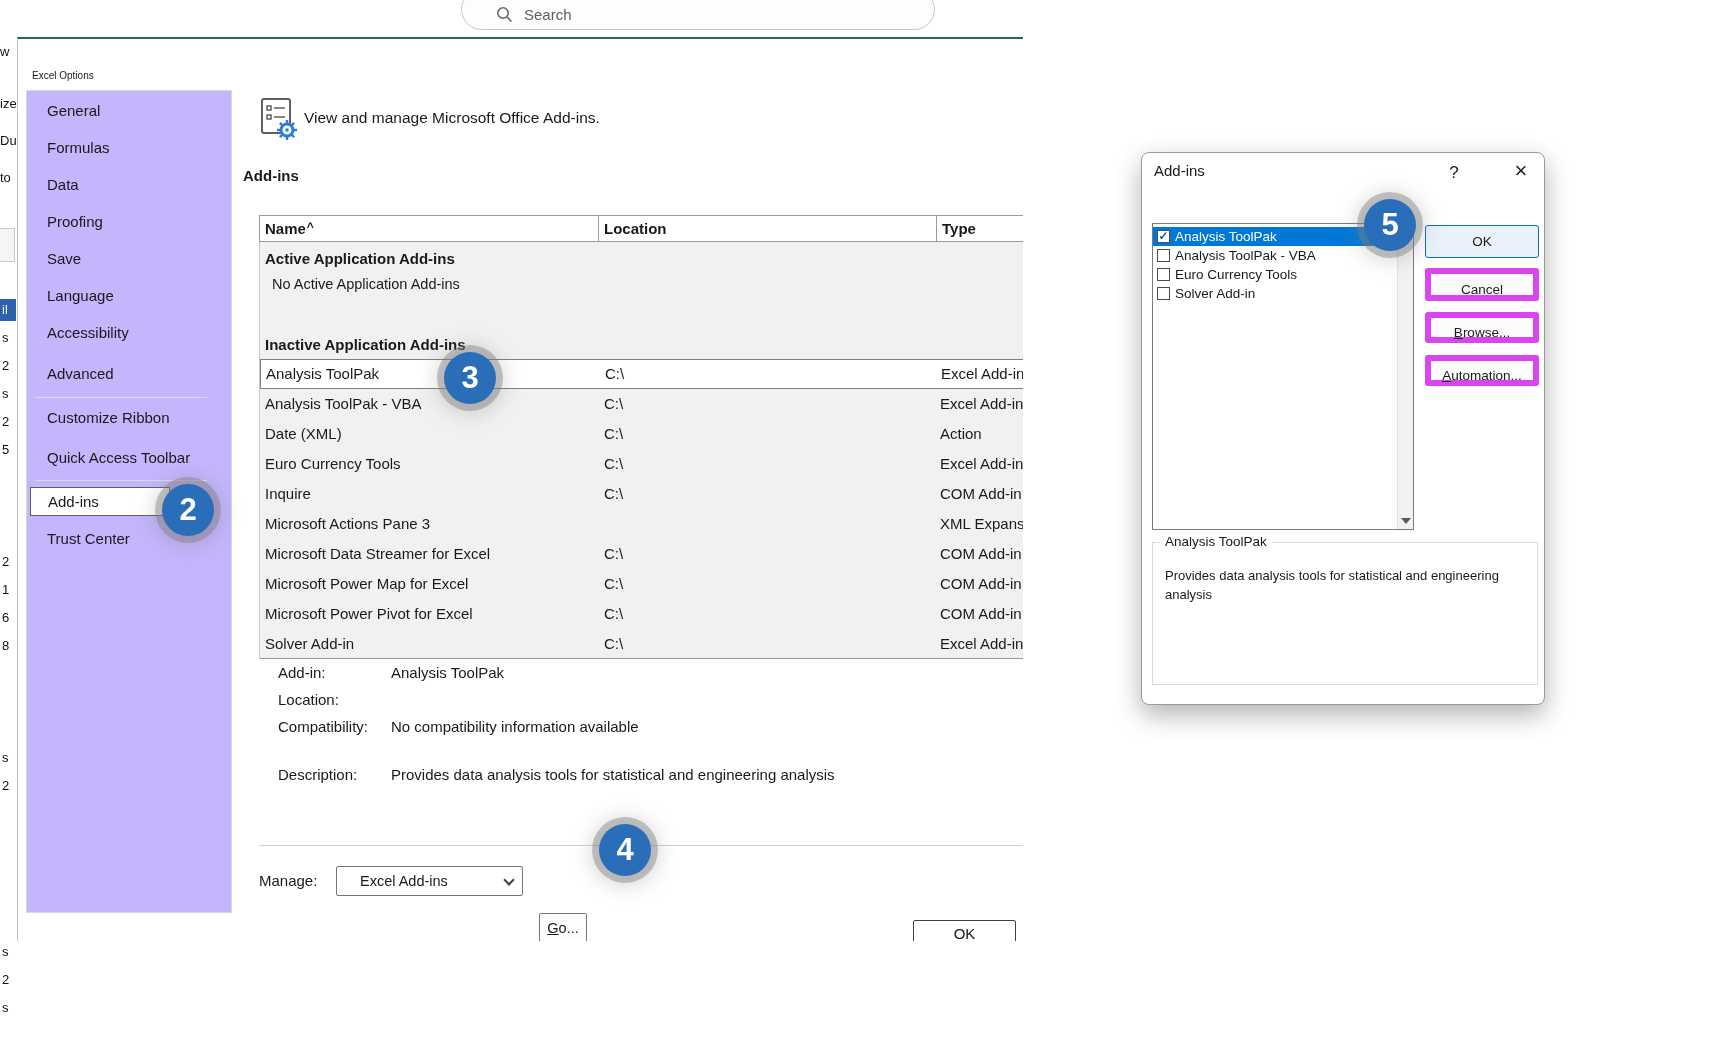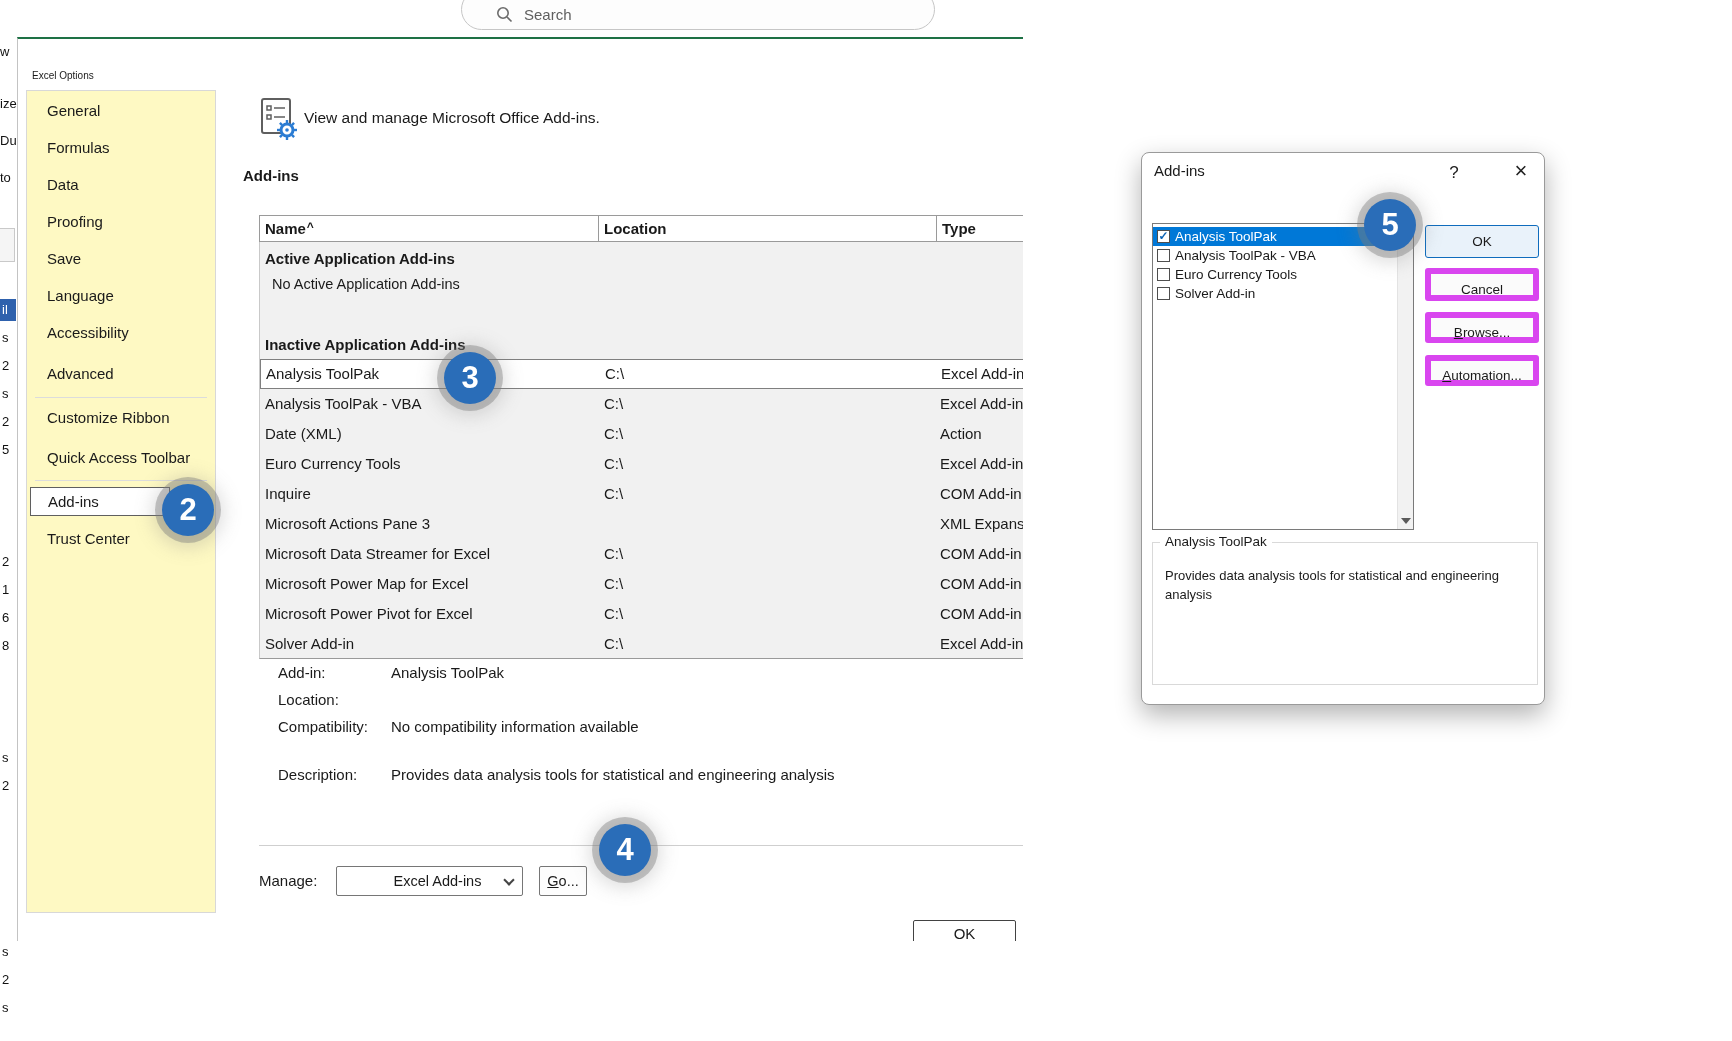--- a/index.html
+++ b/index.html
@@ -20,22 +20,22 @@
   .edge-btn  { position:absolute; left:0; top:228px; width:15px; height:34px; background:#f5f5f5;
                border:1px solid #c9c9c9; border-left:none; }
   .edge-blue { position:absolute; left:0; top:299px; width:16px; height:22px; background:#2e61ad;
                color:#fff; font-size:13px; line-height:22px; padding-left:2px; }
 
   
   .xl-dialog { position:absolute; left:17px; top:37px; width:1006px; height:904px; background:#fff;
     border-top:2px solid #1e7145; border-left:1px solid #c3c3c3; overflow:hidden; z-index:10; }
   .xl-title { position:absolute; left:14px; top:10px; font-size:10px; line-height:20px;margin-top:17px; }
 
-  .sidebar { position:absolute; left:8px; top:51px; width:190px; height:823px;
-             border:1px solid #d8d8d8; background:#fef9c3; }
+  .sidebar { position:absolute; left:8px; top:51px; width:206px; height:823px;
+             border:1px solid #d8d8d8; background:#c4b5fd; }
   .side-item { position:absolute; left:0; width:100%; height:30px; line-height:30px;
                padding-left:20px; font-size:15px; cursor:default; }
   .side-item.selected { left:3px; width:140px; height:29px; line-height:27px;
                border:1px solid #5f5f5f; padding-left:17px; background:#fff; }
   .side-sep { position:absolute; left:8px; width:172px; border-top:1px solid #dcdcdc; }
 
   .hdr-text { position:absolute; left:286px; top:66px; height:26px; line-height:26px; font-size:15.5px;text-align:right; }
   .section-label { position:absolute; left:225px; top:128px; font-weight:bold; font-size:15px; }
 
   .tbl-head { position:absolute; left:241px; top:176px; width:766px; height:27px;
@@ -58,24 +58,24 @@
 
   .details { position:absolute; left:260px; top:620px; font-size:15px; }
   .drow { display:flex; height:27px; line-height:27px; }
   .drow.desc { margin-top:21px; }
   .dlabel { width:113px; flex:none; }
   .hr { position:absolute; left:241px; top:806px; width:765px; border-top:1px solid #cfcfcf; }
 
   .manage-label { position:absolute; left:241px; top:827px; height:30px; line-height:30px; font-size:15px; }
   .manage-select { position:absolute; left:318px; top:827px; width:187px; height:30px;
     border:1px solid #767676; border-radius:2px; background:#fff; font-size:14.5px;
-    line-height:28px; padding-left:16px; cursor:default;text-align:center; }
+    line-height:28px; padding-left:23px; cursor:default; }
   .chev { position:absolute; right:9px; top:9px; width:8px; height:8px;
     border-right:2px solid #444; border-bottom:2px solid #444; transform:rotate(45deg); }
-  .go-btn { position:absolute; left:521px; top:827px; width:48px; height:30px;
+  .go-btn { position:absolute; left:521px; top:874px; width:48px; height:30px;
     border:1px solid #767676; border-radius:2px; background:#fdfdfd; font-size:14.5px;
     line-height:28px; text-align:center; cursor:default; }
   .ub::first-letter { text-decoration:underline; }
   .ok-main { position:absolute; left:895px; top:881px; width:103px; height:27px;
     border:1px solid #424242; border-radius:2px; background:#fff; font-size:15px;
     line-height:25px; text-align:center; }
 
   
   .badge { position:absolute; width:52px; height:52px; border-radius:50%; background:#2a6db8;
     color:#fff; font-weight:bold; font-size:31px; display:flex; align-items:center; justify-content:center;

